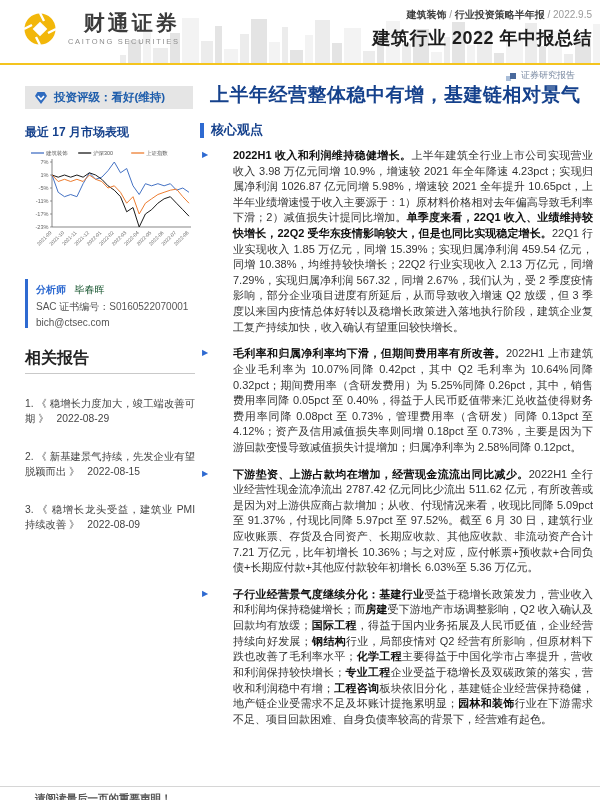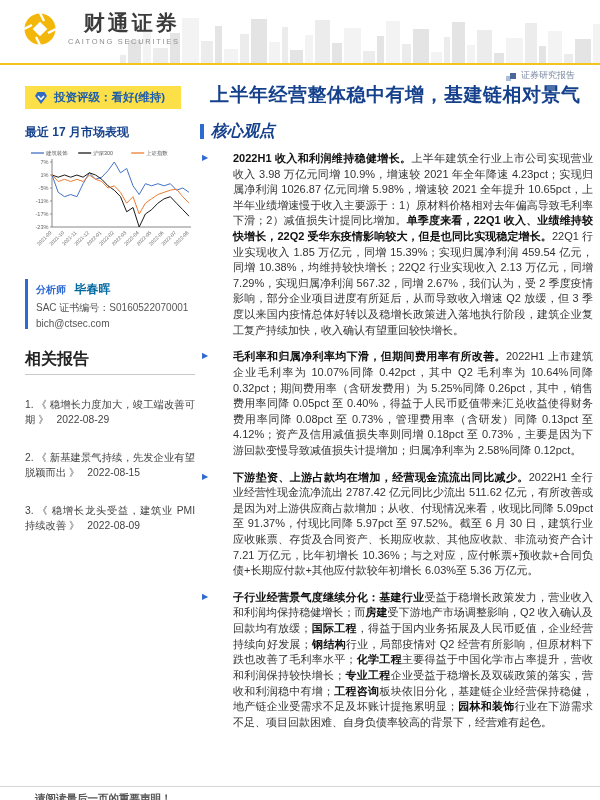--- a/index.html
+++ b/index.html
@@ -17,41 +17,41 @@
   .hdr-right{position:absolute;top:8px;right:8px;text-align:right;z-index:2;}
   .hdr-meta{font-size:10px;color:#9a9a9a;}
   .hdr-meta .seg{color:#3f3f3f;font-weight:bold;}
   .hdr-title{font-size:18px;font-weight:bold;color:#1d1d1d;margin-top:4px;letter-spacing:0.5px;}
   .gold-line{position:absolute;top:63px;left:0;width:600px;height:2px;background:#f4c41e;z-index:3;}
   .research-tag{position:absolute;top:69px;right:25px;display:flex;align-items:flex-end;gap:4px;
                 font-size:9px;color:#7b8ba3;z-index:2;}
 
   
   aside{position:absolute;left:25px;top:86px;width:170px;}
-  .rating{background:#fde047;height:23px;display:flex;align-items:center;gap:6px;
-          padding:0 9px;width:156px;box-sizing:border-box;}
+  .rating{background:#e5e5e5;height:23px;display:flex;align-items:center;gap:6px;
+          padding:0 9px;width:168px;box-sizing:border-box;}
   .rating-label{font-size:11.5px;font-weight:bold;color:#1c5cab;white-space:nowrap;}
   .mkt-head{margin-top:15px;font-size:12px;font-weight:bold;color:#15418c;}
   .chart-wrap{margin-top:6px;}
   .analyst{margin-top:8px;border-left:3px solid #2e6ad1;padding-left:8px;}
   .an-label{color:#2e6ad1;font-size:10px;font-weight:bold;margin-right:4px;}
-  .an-name{font-size:12px;font-weight:bold;color:#0369a1;}
+  .an-name{font-size:10px;font-weight:normal;color:#14532d;}
   .an-line{font-size:10px;color:#555;margin-top:3px;}
   .related{margin-top:20px;}
   .rel-head{font-size:16px;font-weight:bold;color:#222;padding-bottom:4px;
             border-bottom:1px solid #c9c9c9;}
   .rel-item{font-size:10.3px;color:#444;line-height:1.5;margin-top:22px;text-align:justify;cursor:pointer;}
   .rel-item .date{margin-left:8px;}
 
   
   main{position:absolute;left:200px;top:82px;width:393px;}
   .main-title{font-size:19px;font-weight:bold;color:#15418c;margin:0 0 13px 10px;letter-spacing:0.5px;}
   .section-head{display:flex;align-items:center;gap:7px;}
   .section-bar{width:4px;height:15px;background:#2e6ad1;}
-  .section-label{font-size:16px;font-weight:bold;color:#15418c;font-style:italic;}
+  .section-label{font-size:13px;font-weight:bold;color:#15418c;}
   .bullets{list-style:none;margin:9px 0 0;padding:0;}
   .bullet{position:relative;padding-left:33px;margin-bottom:11px;}
   .marker{position:absolute;left:2px;top:2px;color:#2e6ad1;font-size:8px;}
   .btext{display:block;font-size:11px;color:#333;line-height:1.42;text-align:justify;}
   .btext .bold{font-weight:bold;color:#101010;}
 
   
   .footer-line{position:absolute;top:786px;left:0;width:600px;height:1px;background:#d6d6d6;}
   .footer-text{position:absolute;top:792px;left:35px;font-size:10.5px;color:#555;font-weight:bold;}
 </style>
@@ -107,20 +107,30 @@
       <line x1="36" y1="20" x2="28" y2="24" stroke="#fff" stroke-width="2.4"></line>
       <line x1="20" y1="36" x2="16" y2="28" stroke="#fff" stroke-width="2.4"></line>
       <line x1="4" y1="20" x2="12" y2="16" stroke="#fff" stroke-width="2.4"></line>
     </svg>
     <div class="logo-text">
       <div class="cn">财通证券</div>
       <div class="en">CAITONG SECURITIES</div>
     </div>
   </div>
 
+  <div class="hdr-right">
+    <div class="hdr-meta">
+      <span class="seg">建筑装饰</span>
+      <span>/</span>
+      <span class="seg">行业投资策略半年报</span>
+      <span>/</span>
+      <span>2022.9.5</span>
+    </div>
+    <div class="hdr-title">建筑行业 2022 年中报总结</div>
+  </div>
 
   <div class="gold-line"></div>
 
   <div class="research-tag">
     <svg width="11" height="9" viewBox="0 0 11 9">
       <rect x="0" y="3" width="5" height="5" fill="#a9bdd8"></rect>
       <rect x="4" y="0" width="6" height="6" fill="#49699c"></rect>
     </svg>
     <span>证券研究报告</span>
   </div>

